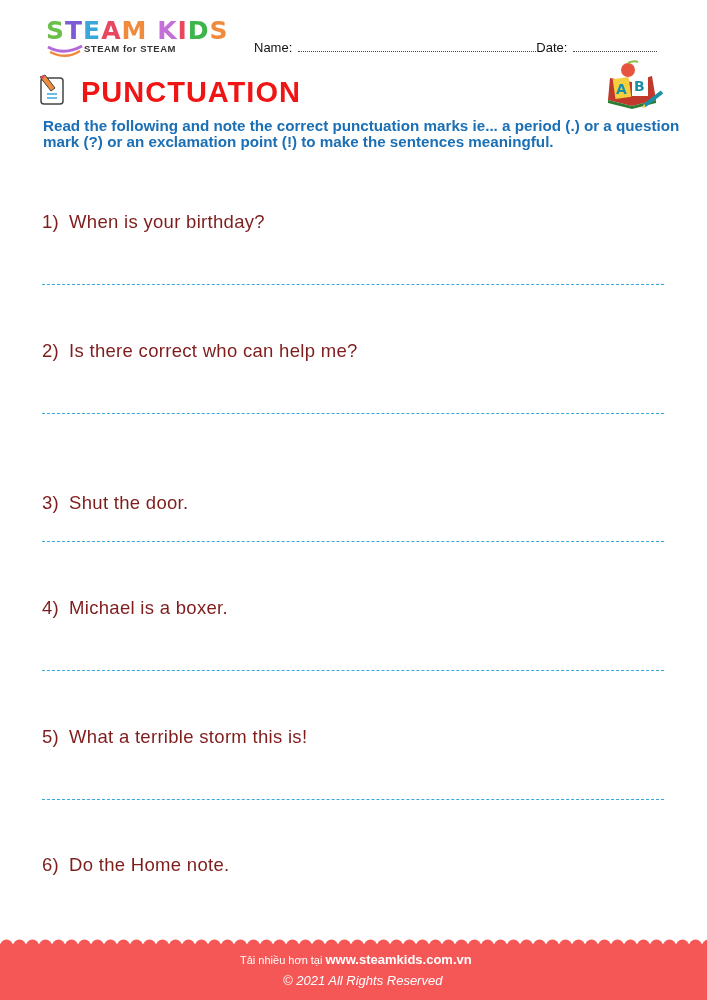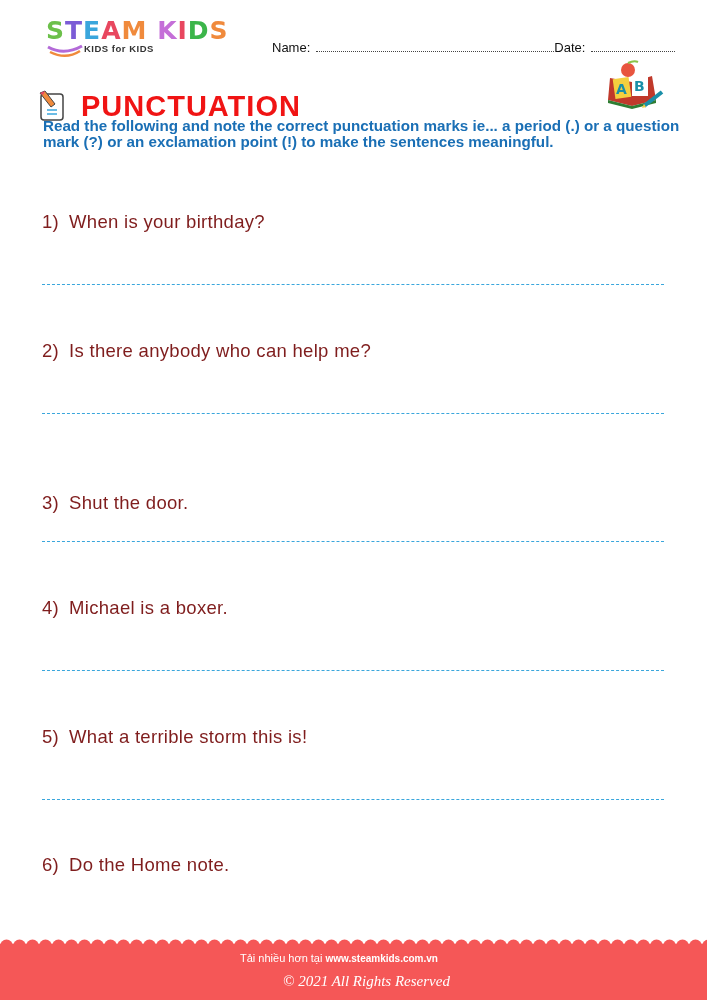--- a/index.html
+++ b/index.html
@@ -1,44 +1,44 @@
 <!DOCTYPE html>
 <html><head>
 <meta charset="utf-8">
 <style>
   * { margin:0; padding:0; box-sizing:border-box; }
   body { width:707px; height:1000px; background:#fff; position:relative; overflow:hidden; font-family:"Liberation Sans", sans-serif; }
   .logo { position:absolute; left:38px; top:18px; width:200px; height:42px;margin-left:8px; }
   .logo-text { font-family:"DejaVu Sans", sans-serif; font-weight:bold; font-size:25px; letter-spacing:1px; line-height:26px; }
   .logo-sub { position:absolute; left:38px; top:25px; font-size:9.5px; font-weight:bold; color:#333; letter-spacing:0.5px; }
   .logo-swoosh { position:absolute; left:0; top:26px; width:38px; height:14px; }
-  .name-row { position:absolute; left:272px; top:40px; font-size:13px; color:#111; display:flex; align-items:baseline; }
+  .name-row { position:absolute; left:254px; top:40px; font-size:13px; color:#111; display:flex; align-items:baseline; }
   .dots { display:inline-block; border-bottom:1px dotted #444; height:10px; margin-left:6px; }
-  .title-row { position:absolute; left:37px; top:88px; display:flex; align-items:center; }
+  .title-row { position:absolute; left:37px; top:74px; display:flex; }
   .title { color:#f01414; font-weight:bold; font-size:29px; letter-spacing:1px; margin-left:14px; line-height:36px; }
   .abc-icon { position:absolute; left:604px; top:60px; width:60px; height:50px; }
   .instructions { position:absolute; left:43px; top:118px; width:640px; color:#1a6fb5; font-weight:bold; font-size:15.2px; line-height:16px; }
   .q { position:absolute; left:42px; color:#7f1d1d; font-size:18.5px; letter-spacing:0.3px; }
   .line { position:absolute; left:42px; width:622px; border-top:1px dashed #3aa6dc; }
   .footer { position:absolute; left:0; top:944px; width:707px; height:56px; background:#f55757; }
   .scallop { position:absolute; left:0; top:938px; width:707px; height:10px; }
   .foot1 { position:absolute; left:240px; top:952px; color:#fff; font-size:11px; }
-  .foot1 b { font-size:10px; }
-  .foot2 { position:absolute; left:283px; top:973px; color:#fff; font-size:15px; font-style:italic;font-family:Liberation Serif, serif; }
+  .foot1 b { font-size:13px; }
+  .foot2 { position:absolute; left:283px; top:973px; color:#fff; font-size:13px; font-style:italic; }
 </style>
 </head>
 <body>
 
 <div class="logo">
   <div class="logo-text" id="logo-text"><span style="color: rgb(108, 192, 74);">S</span><span style="color: rgb(123, 92, 214);">T</span><span style="color: rgb(58, 166, 220);">E</span><span style="color: rgb(232, 71, 95);">A</span><span style="color: rgb(240, 138, 60);">M</span><span style="color: rgb(255, 255, 255);"> </span><span style="color: rgb(197, 111, 216);">K</span><span style="color: rgb(232, 71, 95);">I</span><span style="color: rgb(60, 181, 74);">D</span><span style="color: rgb(240, 138, 60);">S</span></div>
   <svg class="logo-swoosh" viewBox="0 0 38 14">
     <path d="M2 3 Q18 12 36 2" stroke="#b36ad8" stroke-width="3" fill="none"></path>
     <path d="M4 8 Q20 16 34 7" stroke="#f08a3c" stroke-width="2.5" fill="none"></path>
   </svg>
-  <div class="logo-sub">KIDS for KIDS</div>
+  <div class="logo-sub">STEAM for STEAM</div>
 </div>
 
 <div class="name-row">
   <span>Name:</span>
   <span class="dots" style="width:238px"></span>
   <span style="margin-left:0">Date:</span>
   <span class="dots" style="width:84px"></span>
 </div>
 
 <div class="title-row">
@@ -63,21 +63,21 @@
   <path d="M4 40 L28 46 L52 40 L52 43 L28 49 L4 43 Z" fill="#2e7d32"></path>
   <line x1="40" y1="46" x2="58" y2="32" stroke="#1a8fa8" stroke-width="4"></line>
   <path d="M38 48 L40 44 L42 47 Z" fill="#f4d03f"></path>
 </svg>
 
 <div class="instructions">Read the following and note the correct punctuation marks ie... a period (.) or a question mark (?) or an exclamation point (!) to make the sentences meaningful.</div>
 
 <div id="questions">
     <div class="q" style="top: 211px;"><span style="margin-right: 10px;">1)</span><span>When is your birthday?</span></div>
     <div class="line" style="top: 284px;"></div>
-    <div class="q" style="top: 340px;"><span style="margin-right: 10px;">2)</span><span>Is there anybody who can help me?</span></div>
+    <div class="q" style="top: 340px;"><span style="margin-right: 10px;">2)</span><span>Is there correct who can help me?</span></div>
     <div class="line" style="top: 413px;"></div>
     <div class="q" style="top: 492px;"><span style="margin-right: 10px;">3)</span><span>Shut the door.</span></div>
     <div class="line" style="top: 541px;"></div>
     <div class="q" style="top: 597px;"><span style="margin-right: 10px;">4)</span><span>Michael is a boxer.</span></div>
     <div class="line" style="top: 670px;"></div>
     <div class="q" style="top: 726px;"><span style="margin-right: 10px;">5)</span><span>What a terrible storm this is!</span></div>
     <div class="line" style="top: 799px;"></div>
     <div class="q" style="top: 854px;"><span style="margin-right: 10px;">6)</span><span>Do the Home note.</span></div>
   </div>
 

